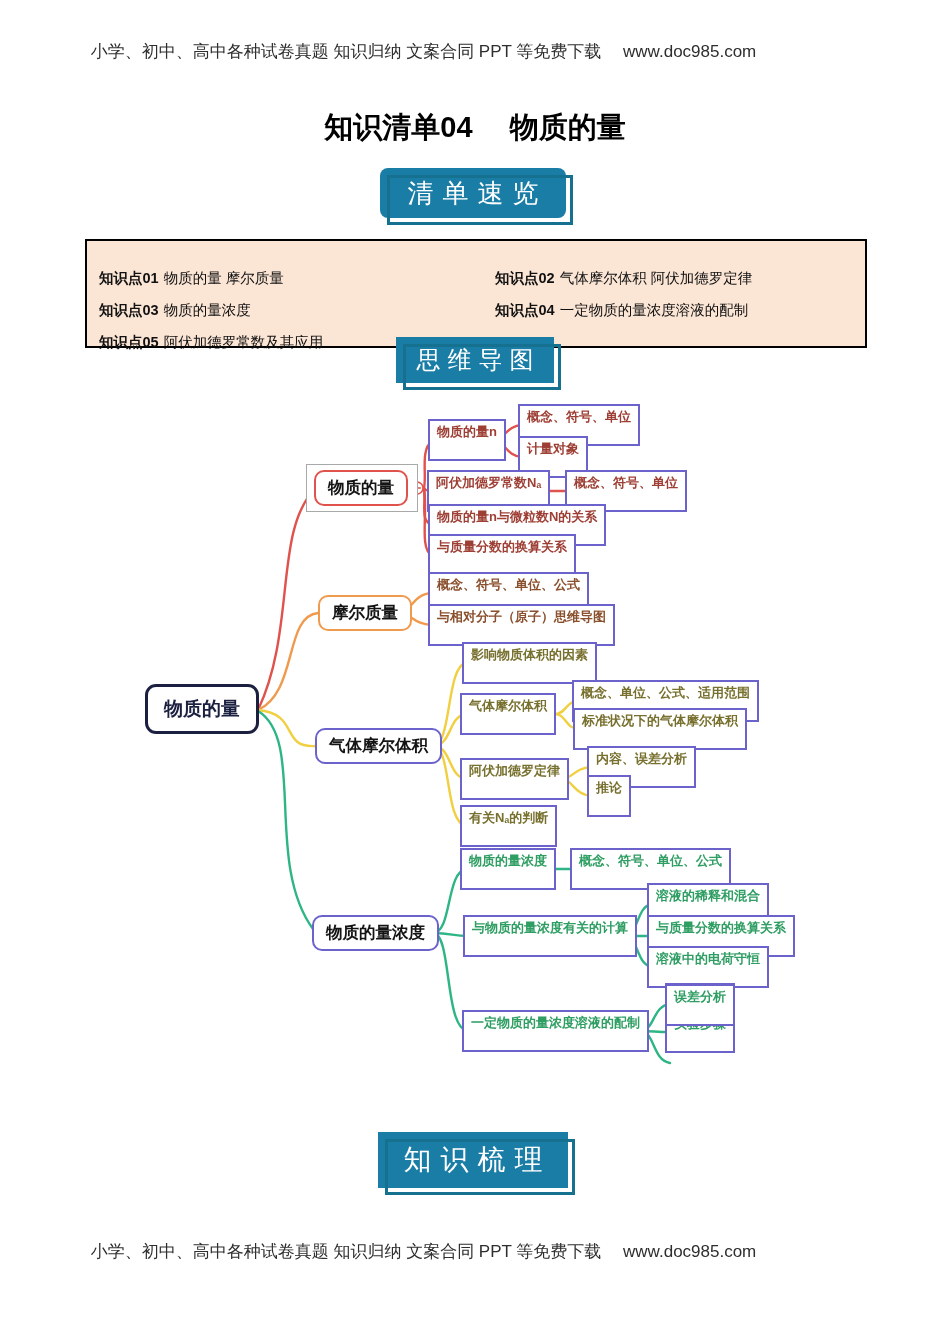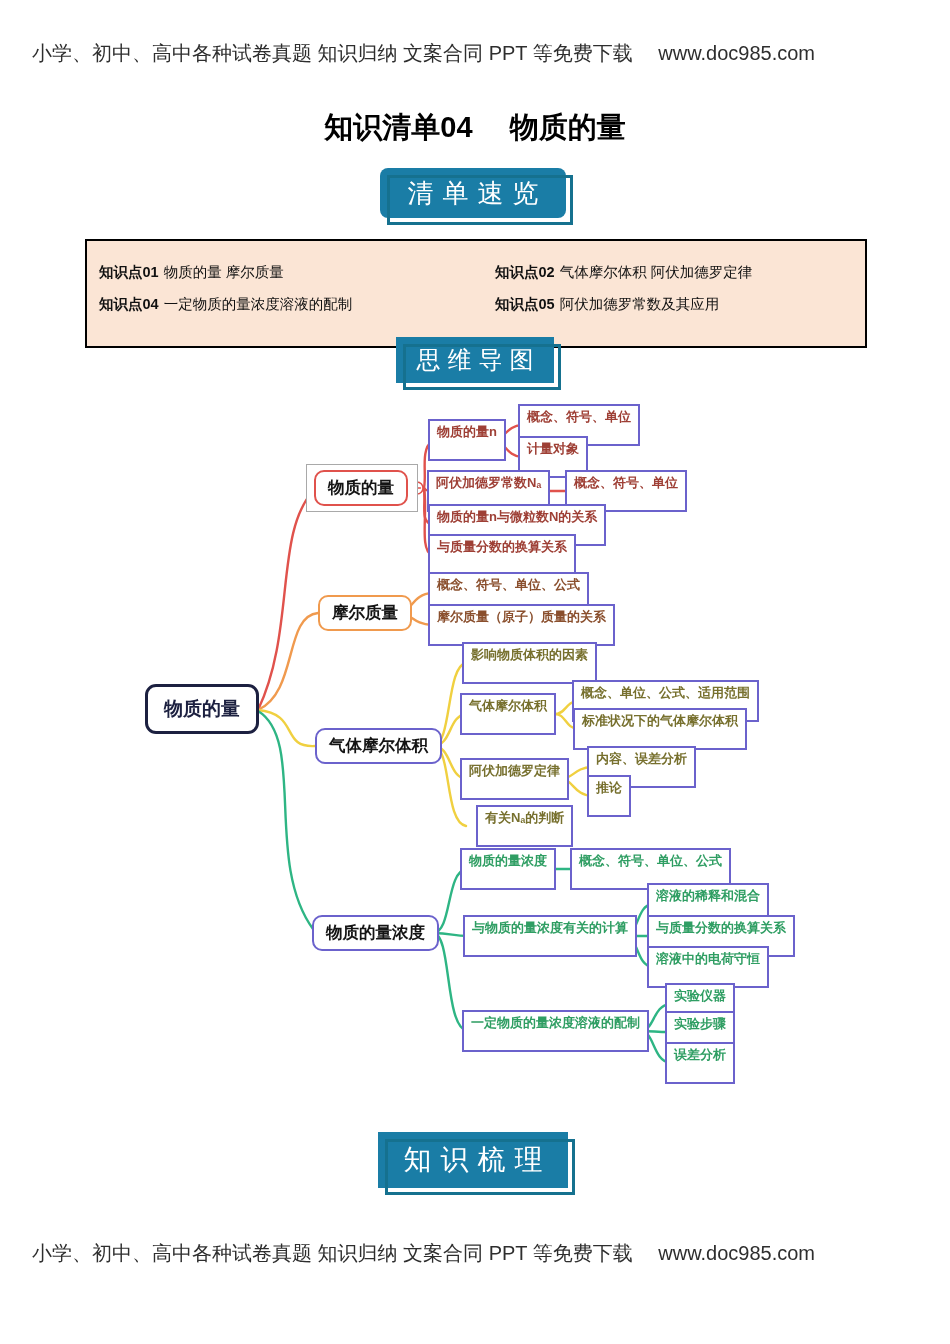--- a/index.html
+++ b/index.html
@@ -1,32 +1,32 @@
 <!DOCTYPE html>
 <html><head>
 <meta charset="utf-8">
 <style>
   html,body{margin:0;padding:0;background:#ffffff;}
   .page{position:relative;width:950px;height:1344px;background:#fff;overflow:hidden;
         font-family:"Liberation Sans","DejaVu Sans",sans-serif;}
-  .wm{position:absolute;left:0;width:847px;text-align:center;font-size:20px;color:#2e2e2e;}
+  .wm{position:absolute;left:0;width:847px;text-align:center;font-size:17px;color:#2e2e2e;}
   .page-title{position:absolute;left:0;top:108px;width:950px;text-align:center;
               font-size:29px;font-weight:bold;color:#000;}
   
   .banner{position:absolute;background:#1a7da6;color:#fff;display:flex;align-items:center;
           justify-content:center;z-index:3;font-weight:500;}
   .banner::after{content:"";position:absolute;left:7px;top:7px;width:calc(100% - 6px);
           height:calc(100% - 6px);border:3px solid #15718f;z-index:-1;}
   .banner-overview{left:380px;top:168px;width:186px;height:50px;font-size:26px;letter-spacing:9px;text-indent:9px;border-radius:8px;}
   .banner-mindmap{left:396px;top:337px;width:158px;height:46px;font-size:24px;letter-spacing:7px;text-indent:7px;}
   .banner-knowledge{left:378px;top:1132px;width:190px;height:56px;font-size:28px;letter-spacing:9px;text-indent:9px;}
   
   .kp-box{position:absolute;left:85px;top:239px;width:782px;height:109px;background:#fbe5d5;
           border:2.5px solid #000;box-sizing:border-box;display:grid;
-          grid-template-columns:396px auto;align-content:start;padding:15px 0 0 12px;}
+          grid-template-columns:396px auto;align-content:start;padding:21px 0 0 12px;}
   .kp{height:32px;line-height:32px;font-size:14.5px;color:#111;white-space:nowrap;}
   .kp-label{font-weight:bold;margin-right:5px;}
   
   .mm-svg{position:absolute;left:0;top:0;width:950px;height:1344px;z-index:1;}
   .node{position:absolute;transform:translateY(-50%);background:#fff;white-space:nowrap;
         z-index:2;font-weight:bold;box-sizing:border-box;}
   .root{border:3px solid #1c2040;border-radius:11px;padding:9px 16px;font-size:19px;color:#1c2040;}
   .branch{border-radius:10px;padding:5px 12px;font-size:16.5px;color:#141414;border:2.5px solid #888;}
   .bd-red{border-color:#e0524c;}
   .bd-orange{border-color:#f09a4e;}
@@ -49,20 +49,23 @@
   <div class="page-title">知识清单04　 物质的量</div>
 
   <div class="banner banner-overview">清单速览</div>
 
   <div class="kp-box">
     <div class="kp">
       <span class="kp-label">知识点01</span><span>物质的量 摩尔质量</span>
     </div>
     <div class="kp">
       <span class="kp-label">知识点02</span><span>气体摩尔体积 阿伏加德罗定律</span>
+    </div>
+    <div class="kp">
+      <span class="kp-label">知识点03</span><span>物质的量浓度</span>
     </div>
     <div class="kp">
       <span class="kp-label">知识点04</span><span>一定物质的量浓度溶液的配制</span>
     </div>
     <div class="kp">
       <span class="kp-label">知识点05</span><span>阿伏加德罗常数及其应用</span>
     </div>
   </div>
 
   <div class="banner banner-mindmap">思维导图</div>
@@ -120,41 +123,41 @@
   <div class="node child c-red" style="left:428px;top:440px">物质的量n</div>
   <div class="node child c-red" style="left:518px;top:425px">概念、符号、单位</div>
   <div class="node child c-red" style="left:518px;top:457px">计量对象</div>
   <div class="node child c-red" style="left:427px;top:491px">阿伏加德罗常数Nₐ</div>
   <div class="node child c-red" style="left:565px;top:491px">概念、符号、单位</div>
   <div class="node child c-red" style="left:428px;top:525px">物质的量n与微粒数N的关系</div>
   <div class="node child c-red" style="left:428px;top:555px">与质量分数的换算关系</div>
 
   <div class="node branch bd-orange" style="left:318px;top:613px">摩尔质量</div>
   <div class="node child c-orange" style="left:428px;top:593px">概念、符号、单位、公式</div>
-  <div class="node child c-orange" style="left:428px;top:625px">摩尔质量（原子）质量的关系</div>
+  <div class="node child c-orange" style="left:428px;top:625px">与相对分子（原子）思维导图</div>
 
   <div class="node branch bd-purple" style="left:315px;top:746px">气体摩尔体积</div>
   <div class="node child c-yellow" style="left:462px;top:663px">影响物质体积的因素</div>
   <div class="node child c-yellow" style="left:460px;top:714px">气体摩尔体积</div>
   <div class="node child c-yellow" style="left:572px;top:701px">概念、单位、公式、适用范围</div>
   <div class="node child c-yellow" style="left:573px;top:729px">标准状况下的气体摩尔体积</div>
   <div class="node child c-yellow" style="left:460px;top:779px">阿伏加德罗定律</div>
   <div class="node child c-yellow" style="left:587px;top:767px">内容、误差分析</div>
   <div class="node child c-yellow" style="left:587px;top:796px">推论</div>
-  <div class="node child c-yellow" style="left:476px;top:826px">有关Nₐ的判断</div>
+  <div class="node child c-yellow" style="left:460px;top:826px">有关Nₐ的判断</div>
 
   <div class="node branch bd-purple" style="left:312px;top:933px">物质的量浓度</div>
   <div class="node child c-green" style="left:460px;top:869px">物质的量浓度</div>
   <div class="node child c-green" style="left:570px;top:869px">概念、符号、单位、公式</div>
   <div class="node child c-green" style="left:463px;top:936px">与物质的量浓度有关的计算</div>
   <div class="node child c-green" style="left:647px;top:904px">溶液的稀释和混合</div>
   <div class="node child c-green" style="left:647px;top:936px">与质量分数的换算关系</div>
   <div class="node child c-green" style="left:647px;top:967px">溶液中的电荷守恒</div>
   <div class="node child c-green" style="left:462px;top:1031px">一定物质的量浓度溶液的配制</div>
   <div class="node child c-green" style="left:665px;top:1004px">实验仪器</div>
   <div class="node child c-green" style="left:665px;top:1032px">实验步骤</div>
-  <div class="node child c-green" style="left:665px;top:1063px">误差分析</div>
+  <div class="node child c-green" style="left:665px;top:1005px">误差分析</div>
 
   <div class="banner banner-knowledge">知识梳理</div>
 
   <div class="wm" style="top:1240px">小学、初中、高中各种试卷真题 知识归纳 文案合同 PPT 等免费下载　 www.doc985.com</div>
 
 </div>
 
 </body></html>

